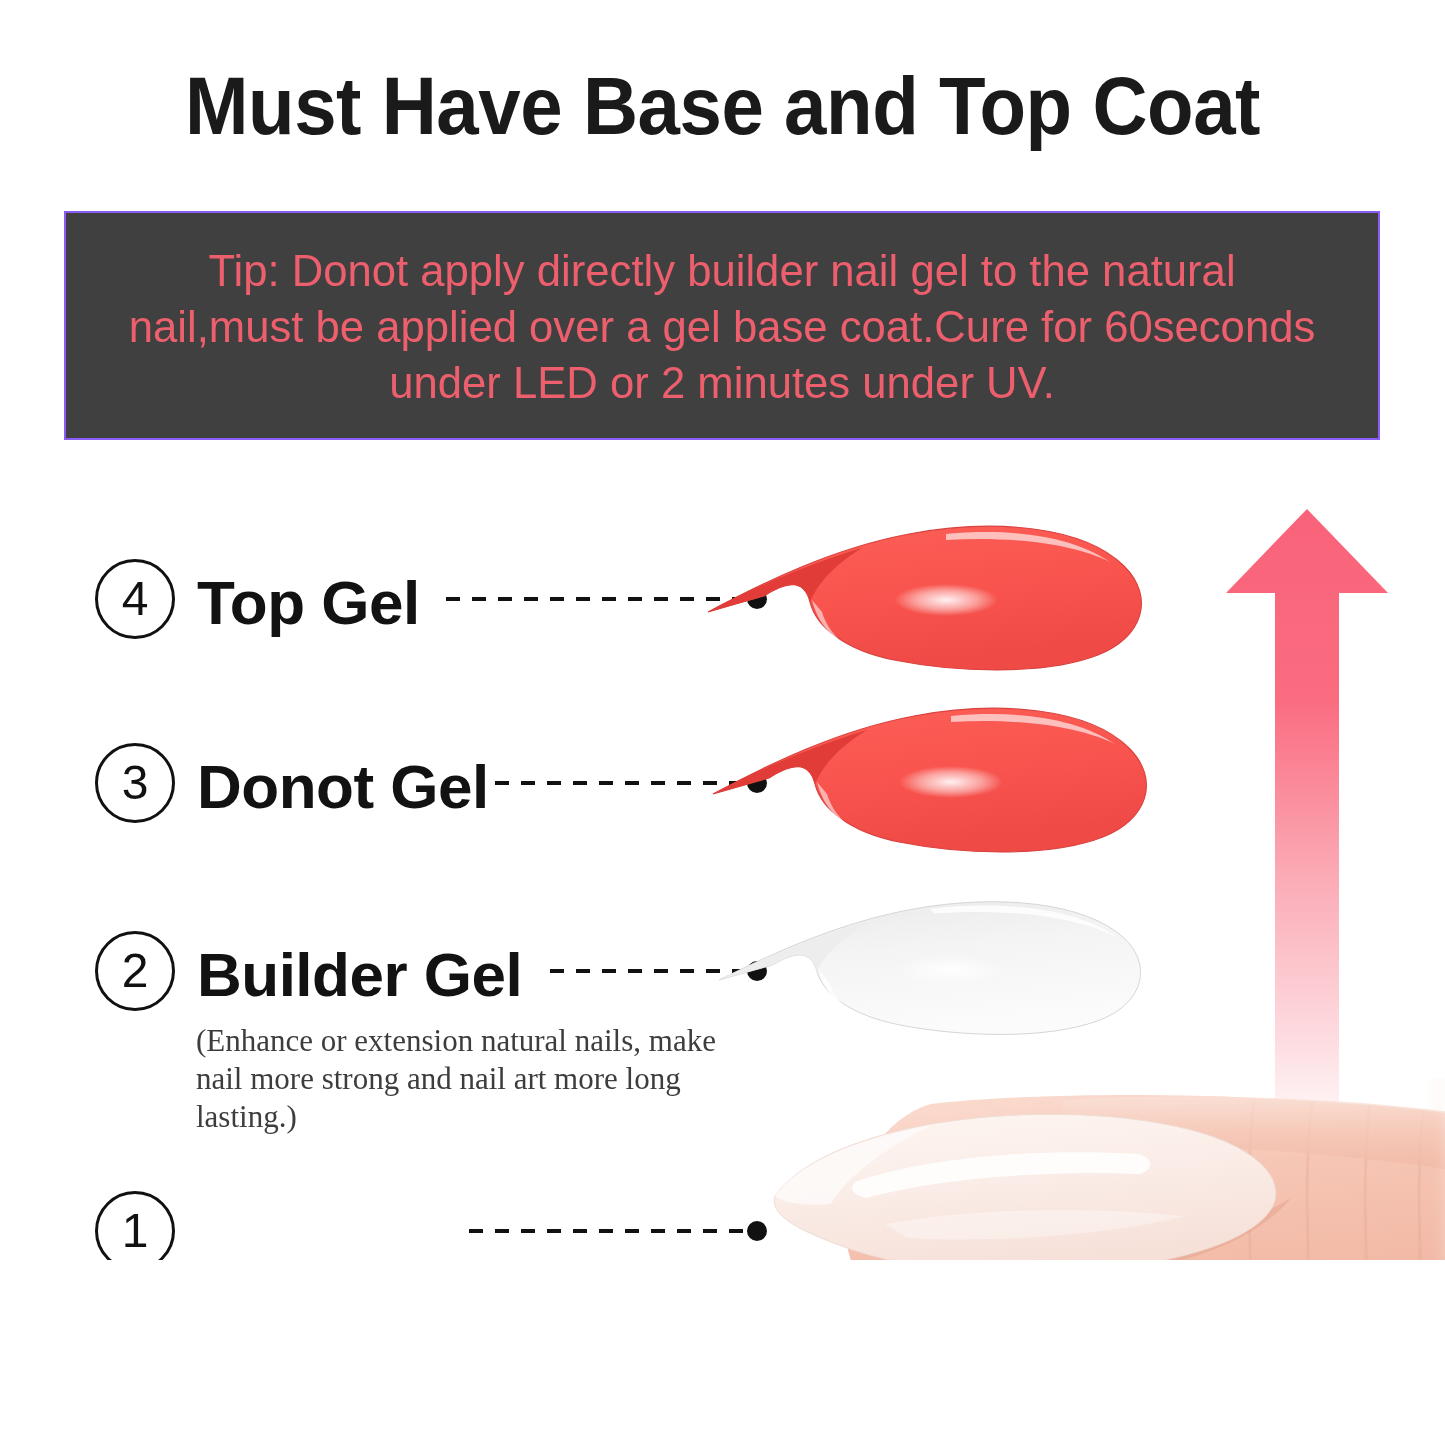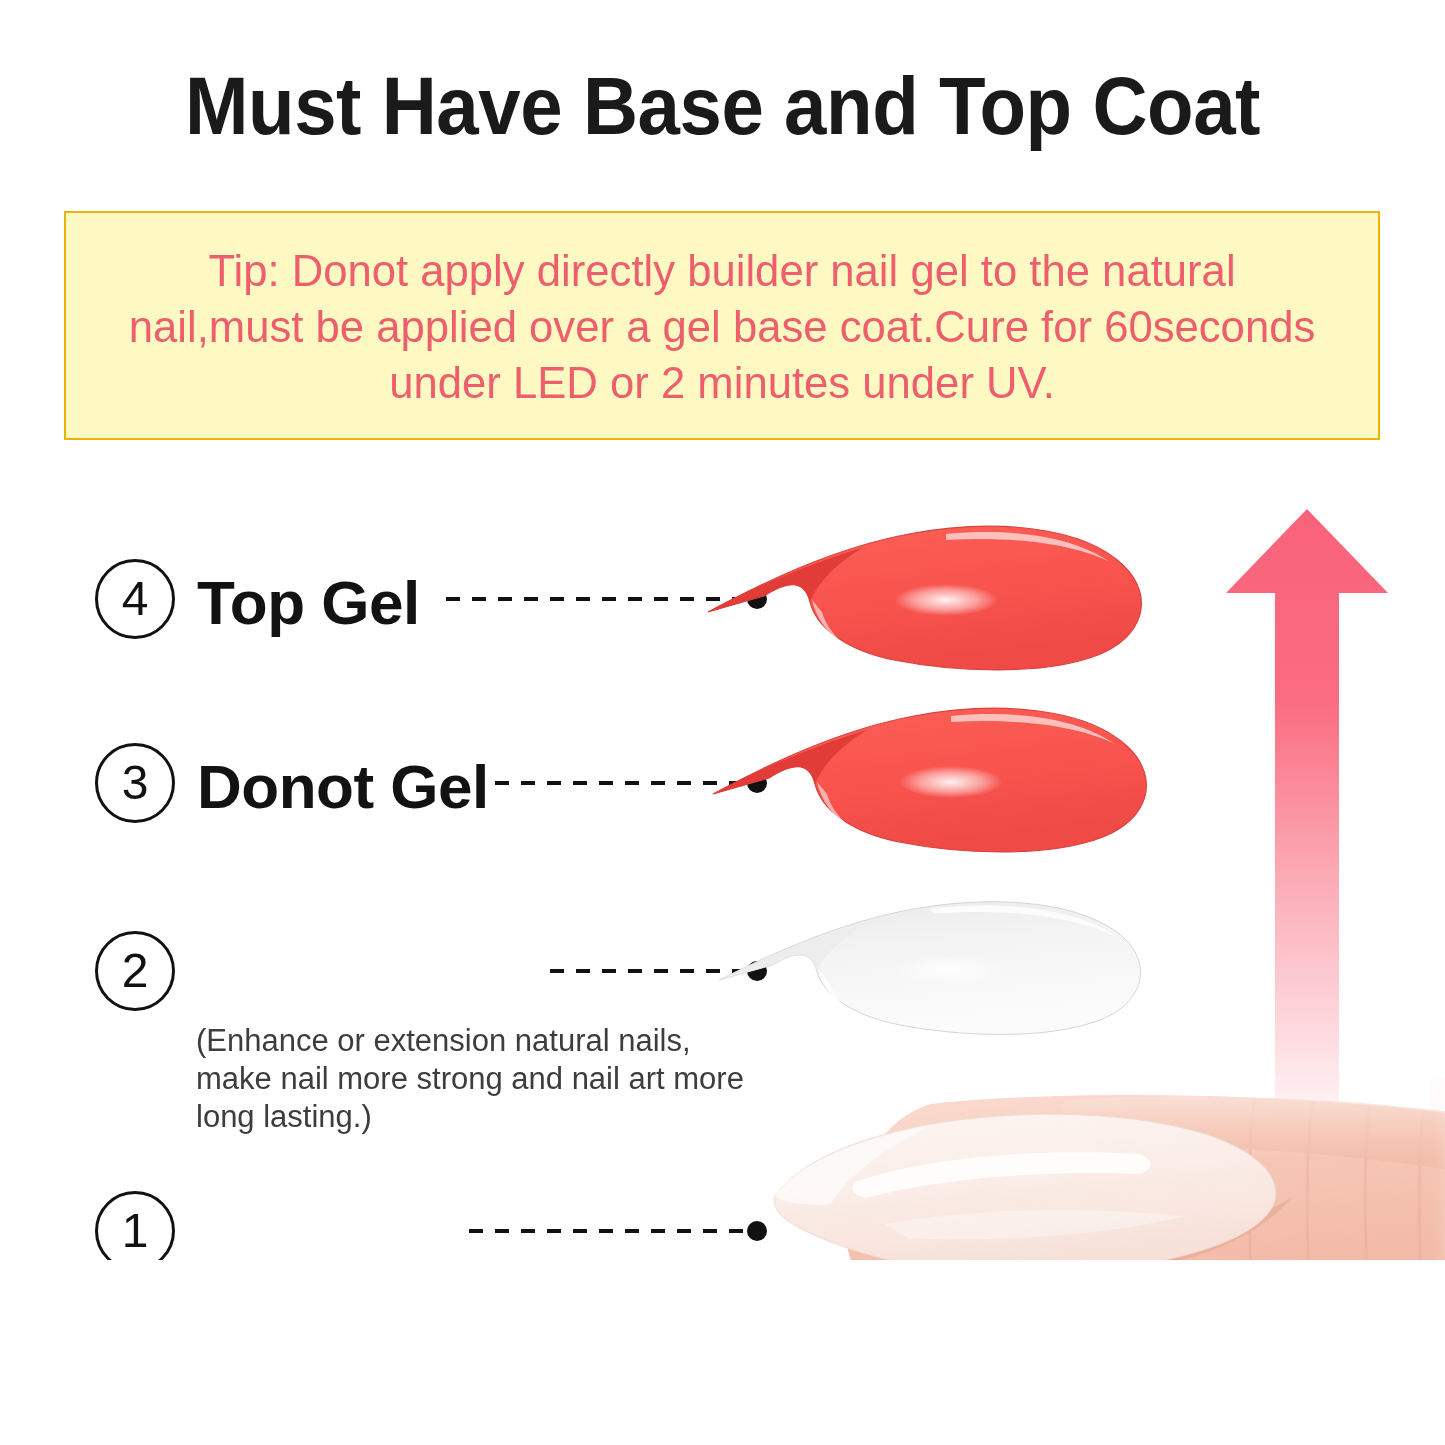--- a/index.html
+++ b/index.html
@@ -38,22 +38,22 @@
   }
 
   
   #tip-box {
     position: absolute;
     left: 64px;
     top: 211px;
     width: 1316px;
     height: 229px;
     box-sizing: border-box;
-    border: 2px solid #eab308;
-    background: #fef9c3;
+    border: 2px solid #8b5cf6;
+    background: #404040;
   }
   #tip-text {
     position: absolute;
     left: 36px;
     top: 30px;
     width: 1240px;
     text-align: center;
     font-family: "Liberation Sans", sans-serif;
     font-weight: normal;
     font-size: 45px;
@@ -119,21 +119,21 @@
   #step-4 { left: 95px; top: 556px; }
   #step-3 { left: 95px; top: 740px; }
   #step-2 { left: 95px; top: 928px; }
   #step-1 { left: 95px; top: 1188px; }
 
   #step-2-note {
     position: absolute;
     left: 196px;
     top: 1022px;
     width: 560px;
-    font-family: Liberation Sans, sans-serif;
+    font-family: Liberation Serif, serif;
     font-weight: normal;
     font-size: 31px;
     line-height: 38px;
     color: #3d3d3d;
   }
 
   
   .nail {
     position: absolute;
   }
@@ -176,20 +176,21 @@
 
   <div class="step" id="step-3">
     <div class="step-num">3</div>
     <div class="step-label">Donot Gel</div>
     <div class="leader" style="left:400px;width:251px;"></div>
     <div class="leader-dot" style="left:652px;"></div>
   </div>
 
   <div class="step" id="step-2">
     <div class="step-num">2</div>
+    <div class="step-label">Builder Gel</div>
     <div class="leader" style="left:455px;width:196px;"></div>
     <div class="leader-dot" style="left:652px;"></div>
   </div>
   <div id="step-2-note">(Enhance or extension natural nails, make nail more strong and nail art more long lasting.)</div>
 
   <div class="step" id="step-1">
     <div class="step-num">1</div>
     <div class="leader" style="left:374px;width:277px;"></div>
     <div class="leader-dot" style="left:652px;"></div>
   </div>

